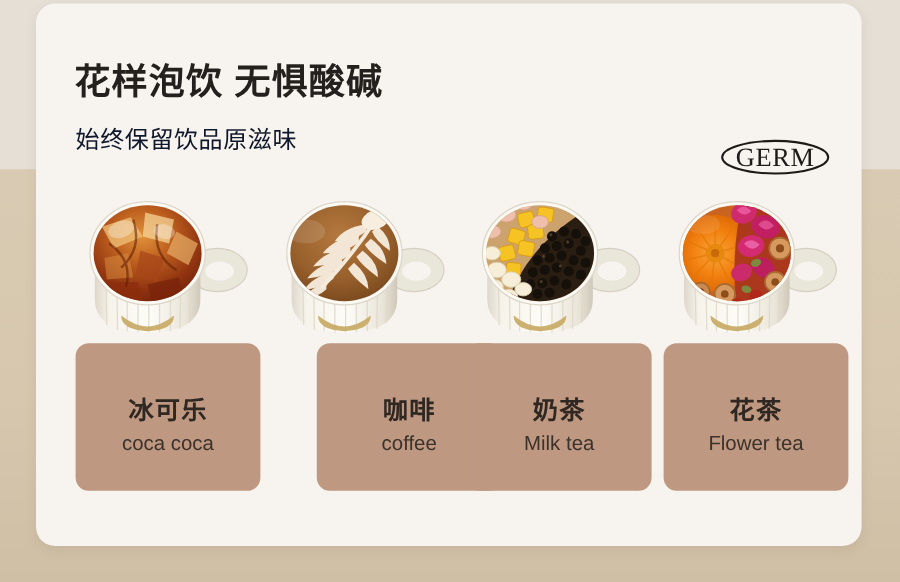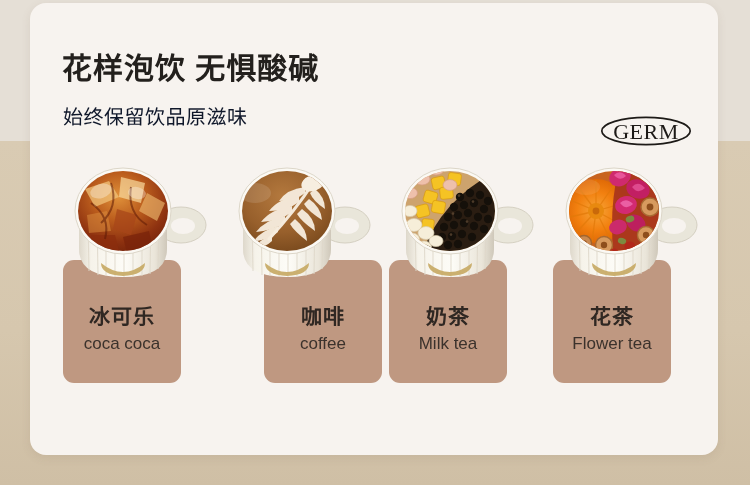--- a/index.html
+++ b/index.html
@@ -97,25 +97,26 @@
   }
   .product:nth-child(1) { left: 31px; }
   .product:nth-child(2) { left: 195px; }
   .product:nth-child(3) { left: 358px; }
   .product:nth-child(4) { left: 522px; }
 
   
   .panel {
     position: absolute;
     left: 3px;
-    top: 117px;
+    top: 143px;
     width: 118px;
     height: 123px;
     background: #bf9881;
     border-radius: 11px;
+    padding-left: 36px;
   }
   .product:nth-child(1) .panel { left: 2px; }
   .product:nth-child(2) .panel { left: 1px; margin-left: 38px; }
   .product:nth-child(3) .panel { left: 1px; }
   .product:nth-child(4) .panel { left: 1px; }
 
   .panel-cn {
     position: absolute;
     left: 0; right: 0;
     top: 46px;

